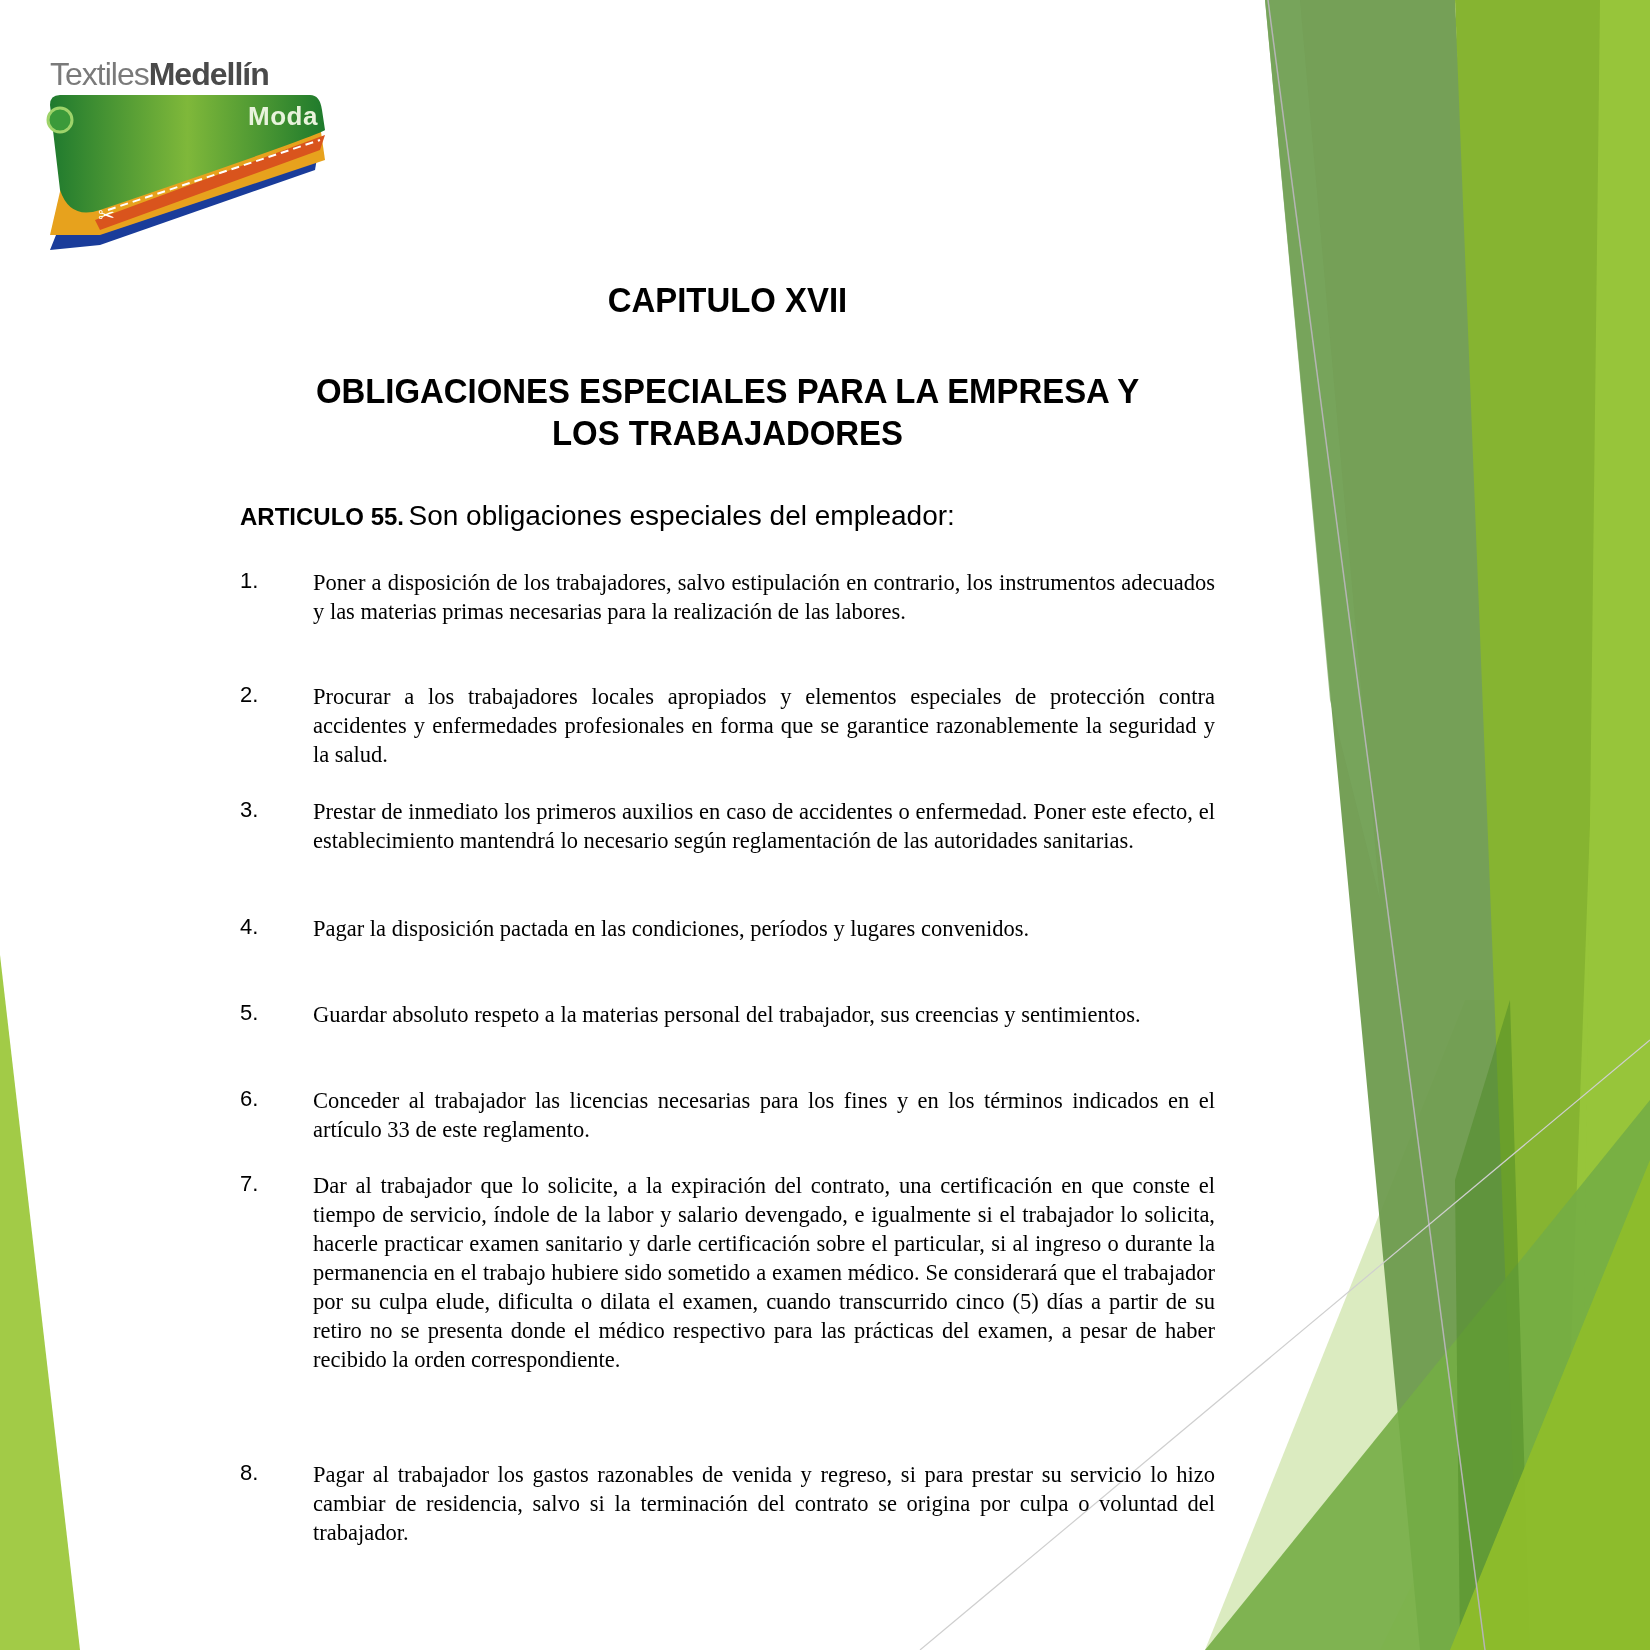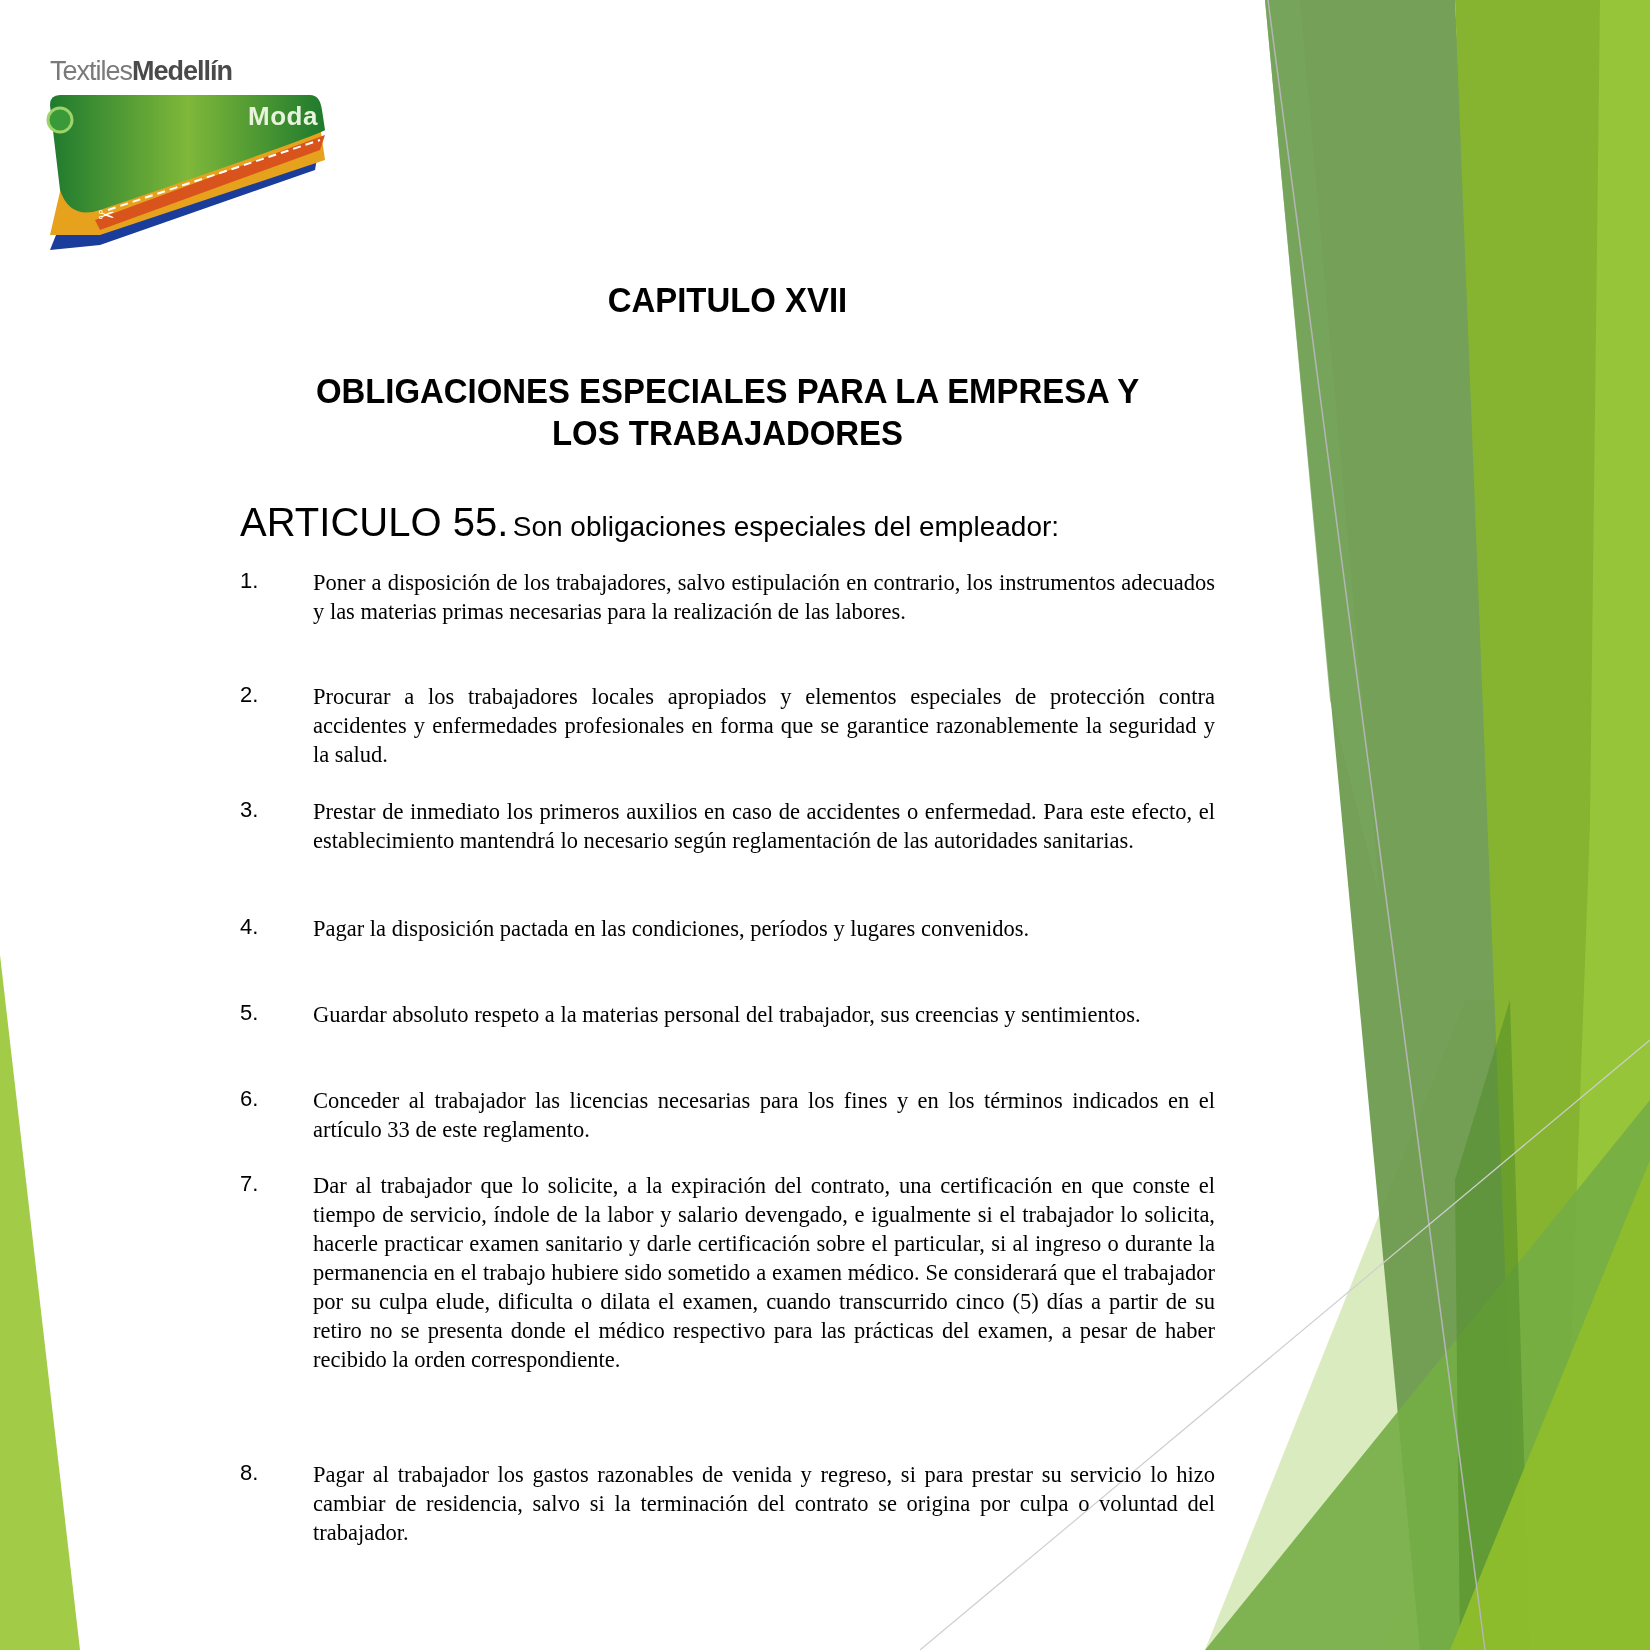--- a/index.html
+++ b/index.html
@@ -5,38 +5,38 @@
   html, body { margin: 0; padding: 0; }
   body {
     width: 1650px; height: 1650px; position: relative; overflow: hidden;
     background: #ffffff;
     font-family: "Liberation Sans", sans-serif;
     color: #000;
   }
   .bg-shapes { position: absolute; left: 0; top: 0; width: 1650px; height: 1650px; z-index: 0; }
   .logo { position: absolute; left: 40px; top: 50px; width: 300px; height: 210px; z-index: 1; }
   .logo-text {
-    position: absolute; left: 10px; top: 6px; font-size: 27px; letter-spacing: -1px; white-space: nowrap;
+    position: absolute; left: 10px; top: 6px; font-size: 32px; letter-spacing: -1px; white-space: nowrap;
   }
   .logo-text .light { color: #7a7a7a; font-weight: normal; }
   .logo-text .bold { color: #4a4a4a; font-weight: bold; }
   .logo-moda {
     position: absolute; left: 208px; top: 51px; font-size: 26px; color: #e8f3dc; font-weight: bold; letter-spacing: 0.5px;
   }
   .content { position: absolute; left: 240px; top: 0; width: 975px; z-index: 2; }
   .chapter-title {
     position: absolute; top: 280px; left: 0; width: 975px; text-align: center;
     font-weight: bold; font-size: 35px; transform: scaleX(0.94);
   }
   .section-title {
     position: absolute; top: 370px; left: 0; width: 975px; text-align: center;
     font-weight: bold; font-size: 35px; line-height: 42px; transform: scaleX(0.94);
   }
   .article-head { position: absolute; top: 500px; left: 0; white-space: nowrap; }
-  .article-num { font-weight: normal; font-size: 40px; margin-top: 28px; }
+  .article-num { font-weight: bold; font-size: 24px; margin-top: 28px; }
   .article-intro { font-size: 28px; }
   .item { position: absolute; left: 0; width: 975px; }
   .item-num { position: absolute; left: 0; top: 0; font-size: 22px; }
   .item-text {
     position: absolute; left: 73px; top: 0; width: 902px;
     font-size: 22.5px; line-height: 29px; text-align: justify; font-family: Liberation Serif, serif;
   }
 </style>
 </head>
 <body>
@@ -102,21 +102,21 @@
   <div class="item" style="top:568px;">
     <span class="item-num">1.</span>
     <div class="item-text">Poner a disposición de los trabajadores, salvo estipulación en contrario, los instrumentos adecuados y las materias primas necesarias para la realización de las labores.</div>
   </div>
   <div class="item" style="top:682px;">
     <span class="item-num">2.</span>
     <div class="item-text">Procurar a los trabajadores locales apropiados y elementos especiales de protección contra accidentes y enfermedades profesionales en forma que se garantice razonablemente la seguridad y la salud.</div>
   </div>
   <div class="item" style="top:797px;">
     <span class="item-num">3.</span>
-    <div class="item-text">Prestar de inmediato los primeros auxilios en caso de accidentes o enfermedad. Para este efecto, el establecimiento mantendrá lo necesario según reglamentación de las autoridades sanitarias.</div>
+    <div class="item-text">Prestar de inmediato los primeros auxilios en caso de accidentes o enfermedad. Poner este efecto, el establecimiento mantendrá lo necesario según reglamentación de las autoridades sanitarias.</div>
   </div>
   <div class="item" style="top:914px;">
     <span class="item-num">4.</span>
     <div class="item-text">Pagar la disposición pactada en las condiciones, períodos y lugares convenidos.</div>
   </div>
   <div class="item" style="top:1000px;">
     <span class="item-num">5.</span>
     <div class="item-text">Guardar absoluto respeto a la materias personal del trabajador, sus creencias y sentimientos.</div>
   </div>
   <div class="item" style="top:1086px;">

